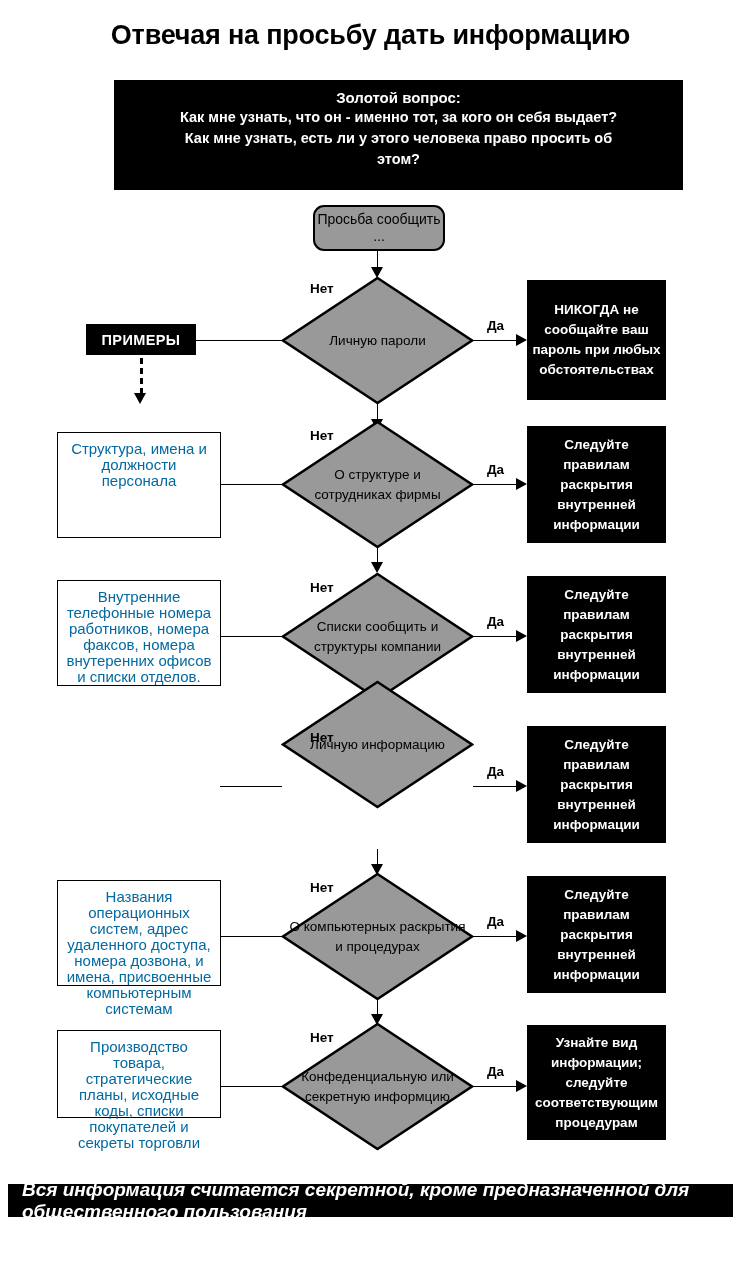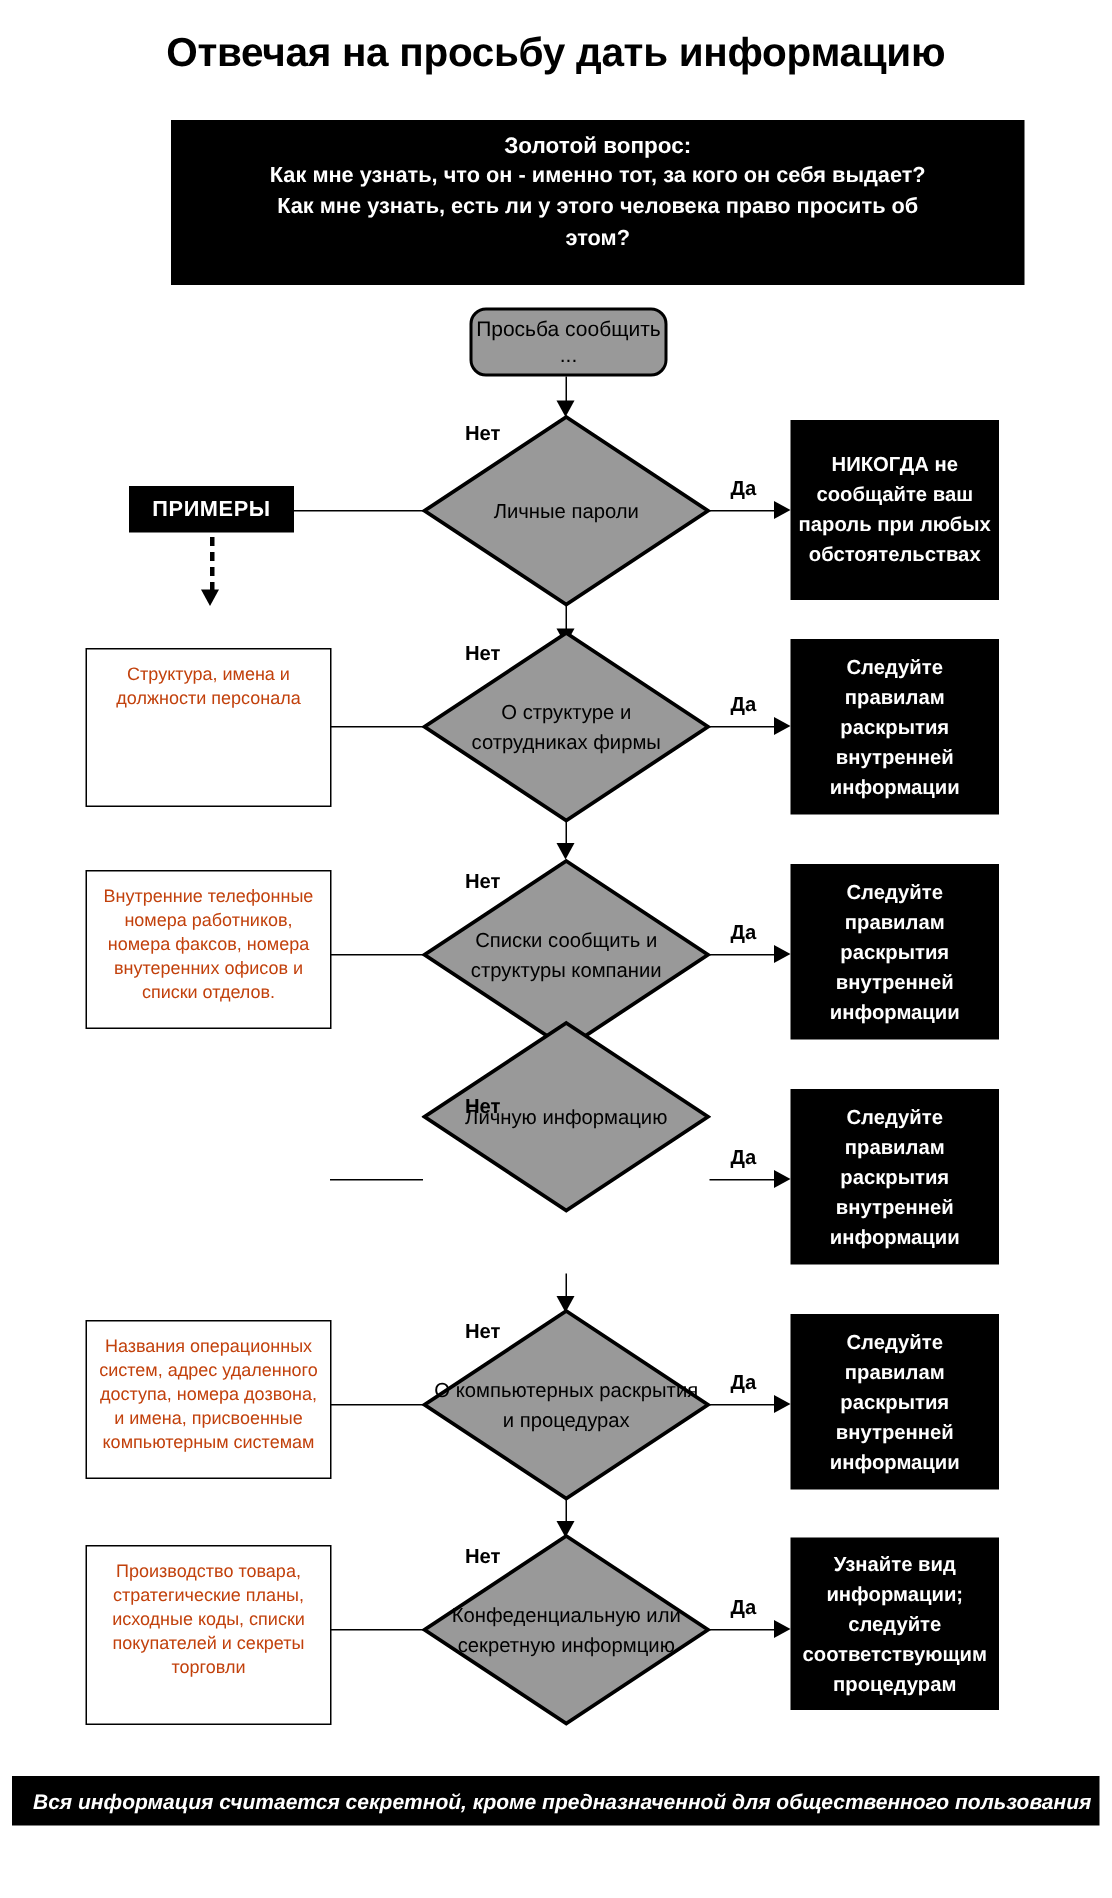--- a/index.html
+++ b/index.html
@@ -128,23 +128,23 @@
 
   
   .example-box {
     position: absolute;
     left: 57px;
     width: 164px;
     background: #fff;
     border: 1.5px solid #000;
     box-sizing: border-box;
     text-align: center;
-    font-size: 12px;
+    font-size: 15px;
     line-height: 16px;
-    color: #c2410c;
+    color: #0369a1;
     padding: 8px 5px 4px 5px;
   }
 
   
   .examples-label {
     position: absolute;
     left: 86px;
     top: 324px;
     width: 110px;
     height: 31px;
@@ -205,21 +205,21 @@
     left: 8px;
     top: 1184px;
     width: 725px;
     height: 33px;
     background: #000;
     color: #fff;
     display: flex;
     align-items: center;
     box-sizing: border-box;
     padding-left: 14px;
-    font-size: 14px;
+    font-size: 19px;
     font-style: italic;
     font-weight: bold;
   }
 </style>
 </head>
 <body>
 
 <div class="page">
 
   <div class="title">Отвечая на просьбу дать информацию</div>
@@ -237,21 +237,21 @@
   <div class="arrow-down" style="left:370.5px; top:267px;"></div>
 
   <div class="examples-label">ПРИМЕРЫ</div>
   <div class="dashed-vline" style="left:140px; top:358px; height:36px;"></div>
   <div class="arrow-down" style="left:134px; top:393px;"></div>
 
   <div class="diamond-wrap" style="top:276px;">
     <svg width="193" height="129" viewBox="0 0 193 129">
       <polygon points="96.5,2 191,64.5 96.5,127 2,64.5" fill="#999999" stroke="#000000" stroke-width="2.5"></polygon>
     </svg>
-    <div class="diamond-label">Личные пароли</div>
+    <div class="diamond-label">Личную пароли</div>
   </div>
   <div class="edge-label" style="left:310px; top:281px;">Нет</div>
 
   <div class="hline" style="left:196px; top:340px; width:86px;"></div>
 
   <div class="hline" style="left:473px; top:340px; width:44px;"></div>
   <div class="arrow-right" style="left:516px; top:334px;"></div>
   <div class="edge-label" style="left:487px; top:318px;">Да</div>
   <div class="result-box" style="top:280px; height:120px;">НИКОГДА не сообщайте ваш пароль при любых обстоятельствах</div>
 
@@ -321,21 +321,21 @@
   <div class="vline" style="left:377px; top:999px; height:16px;"></div>
   <div class="arrow-down" style="left:370.5px; top:1014px;"></div>
 
   <div class="diamond-wrap" style="top:1022px;">
     <svg width="193" height="129" viewBox="0 0 193 129">
       <polygon points="96.5,2 191,64.5 96.5,127 2,64.5" fill="#999999" stroke="#000000" stroke-width="2.5"></polygon>
     </svg>
     <div class="diamond-label wide">Конфеденциальную или секретную информцию</div>
   </div>
   <div class="edge-label" style="left:310px; top:1030px;">Нет</div>
-  <div class="example-box" style="top:1030px; height:120px;">Производство товара, стратегические планы, исходные коды, списки покупателей и секреты торговли</div>
+  <div class="example-box" style="top:1030px; height:88px;">Производство товара, стратегические планы, исходные коды, списки покупателей и секреты торговли</div>
   <div class="hline" style="left:220px; top:1086px; width:62px;"></div>
   <div class="hline" style="left:473px; top:1086px; width:44px;"></div>
   <div class="arrow-right" style="left:516px; top:1080px;"></div>
   <div class="edge-label" style="left:487px; top:1064px;">Да</div>
   <div class="result-box" style="top:1025px; height:115px;">Узнайте вид информации; следуйте соответствующим процедурам</div>
 
   <div class="footer-bar">Вся информация считается секретной, кроме предназначенной для общественного пользования</div>
 
 </div>
 

